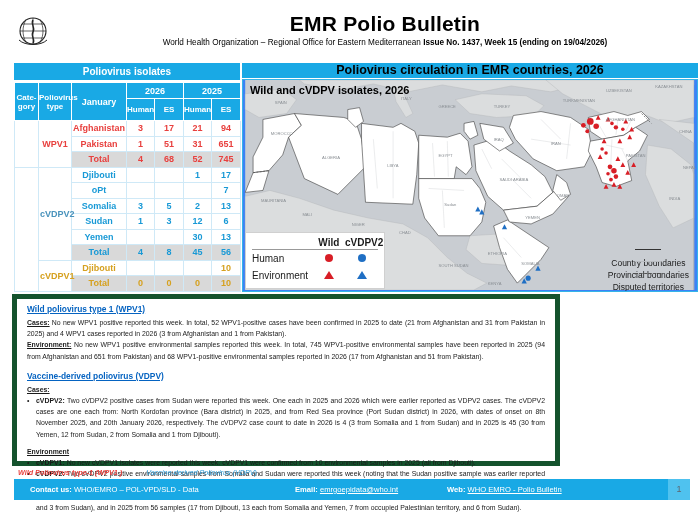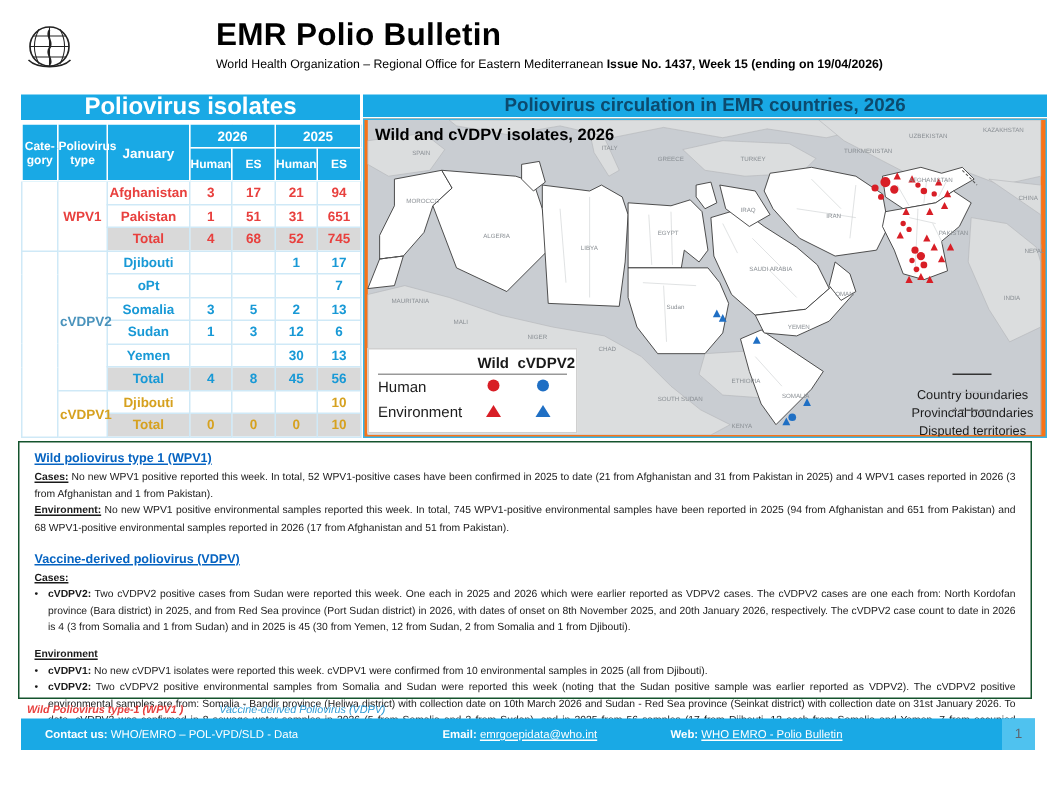--- a/index.html
+++ b/index.html
@@ -5,28 +5,28 @@
   * { margin:0; padding:0; box-sizing:border-box; }
   html,body { width:700px; height:525px; background:#fff; overflow:hidden;
               font-family:"Liberation Sans", sans-serif; color:#1a1a1a; }
   .page { position:relative; width:700px; height:525px; }
 
   
   .hdr-logo { position:absolute; left:16px; top:14px; display:flex; gap:5px; align-items:flex-start; }
   .logo-text .l1 { font-size:9px; font-weight:bold; line-height:1.1; }
   .logo-text .l3 { font-size:4px; color:#333; margin-top:2px; }
   .logo-text .l3 b { font-size:6px; }
-  .hdr-title { position:absolute; left:144px; right:60px; top:12px; }
+  .hdr-title { position:absolute; left:130px; right:60px; top:12px; text-align:center; }
   .hdr-title h1 { font-size:21px; font-weight:bold; color:#000; letter-spacing:0.2px; }
   .hdr-sub { font-size:8.2px; margin-top:2px; color:#000; }
   .hdr-sub b { font-weight:bold; }
 
   
   .tbl-wrap { position:absolute; left:14px; top:63px; width:226px; }
-  .tbl-title { background:var(--accent); color:#fff; font-size:16px; font-weight:bold;
+  .tbl-title { background:var(--accent); color:#fff; font-size:10px; font-weight:bold;
                text-align:center; height:17px; line-height:17px; margin-bottom:2px; }
   table.polio { border-collapse:collapse; table-layout:fixed; width:226px; }
   table.polio th { background:var(--accent); color:#fff; font-size:8px; font-weight:bold;
                    border:1px solid #fff; padding:0; text-align:center; }
   table.polio td { font-size:9px; font-weight:bold; border:1px solid #cfe9f7;
                    height:15.5px; text-align:center; padding:0 1px; background:#fff; }
   td.c-country { text-align:left; padding-left:3px; }
   .rot { writing-mode:vertical-rl; transform:rotate(180deg); font-size:8.5px; font-weight:bold;
          color:#fff; letter-spacing:0.5px; margin:auto; }
   td.cat-end { background:#EE1C25; }
@@ -35,23 +35,23 @@
   tr.r-red td { color:#E8403E; }
   tr.r-blue td { color:#1899D6; }
   tr.r-gold td { color:#D6A11F; }
   tr.r-total td { background:#D9D9D9; }
   td.typ.t-red { color:#E8403E; }
   td.typ.t-blue { color:#4A93BC; }
   td.typ.t-gold { color:#D6A11F; }
 
   
   .map-panel { position:absolute; left:242px; top:63px; width:456px; }
-  .map-title { background:var(--accent); color:#0c4a6e; font-size:12.5px; font-weight:bold;
+  .map-title { background:var(--accent); color:#000000; font-size:12.5px; font-weight:bold;
                text-align:center; height:15px; line-height:15px; margin-bottom:1px; }
-  .map-body { position:relative; width:456px; height:213px; border:1.5px solid #35B4E8; background:#f97316; overflow:hidden; }
+  .map-body { position:relative; width:456px; height:213px; border:1.5px solid #35B4E8; background:#3b82f6; overflow:hidden; }
   .map-inset-title { position:absolute; left:7px; top:4px; font-size:11px; font-weight:bold; color:#000; z-index:5; }
   svg.basemap { position:absolute; left:0; top:0; }
   .map-label { font-size:4.2px; fill:#8a8f94; font-family:"Liberation Sans",sans-serif; }
 
   .mlegend { position:absolute; left:2px; bottom:2px; width:140px; background:#fff;
              border:0.5px solid #d0d0d0; z-index:6; font-size:10px; padding:3px 6px 4px 6px; }
   .mlegend .lrow { display:flex; align-items:center; height:17px; }
   .mlegend .lrow.hd { border-bottom:1px solid #999; font-weight:bold; height:14px; }
   .mlegend .lc1 { width:62px; }
   .mlegend .lc2,.mlegend .lc3 { width:33px; text-align:center; }
@@ -62,22 +62,22 @@
   .blue { color:#1F6FC4; background:none; }
   .dot.red { background:#D81E26; } .dot.blue { background:#1F6FC4; }
 
   .blegend { position:absolute; right:8px; bottom:6px; z-index:6; font-size:8.5px; color:#1a1a1a; }
   .blegend .brow { display:flex; align-items:center; height:12px; gap:8px;flex-direction:column; }
   .bline { width:26px; border-top:1.3px solid #333; }
   .bline.light { border-top:1px solid #b9bcc0; }
   .bline.dash { border-top:1.3px dashed #555; }
 
   
-  .textbox { position:absolute; left:12px; top:294px; width:676px; height:172px;
-             border:1px solid #14532d; padding:5px 10px 0 10px; }
+  .textbox { position:absolute; left:12px; top:294px; width:548px; height:172px;
+             border:5px solid #14532d; padding:5px 10px 0 10px; }
   .sec-head { font-size:8.4px; font-weight:bold; color:#0563C1; text-decoration:underline; margin-bottom:3px; }
   .para { font-size:6.9px; line-height:1.62; text-align:justify; color:#1a1a1a; }
   .plabel { font-weight:bold; text-decoration:underline; }
   .blk-gap { height:9px; }
   .bullet-row { display:flex; }
   .bullet-row .bmark { width:9px; flex:0 0 9px; font-size:6.9px; line-height:1.62; }
   .bold { font-weight:bold; }
 
   
   .footnote { position:absolute; left:18px; top:468px; font-size:7.2px; font-style:italic; font-weight:bold; }

